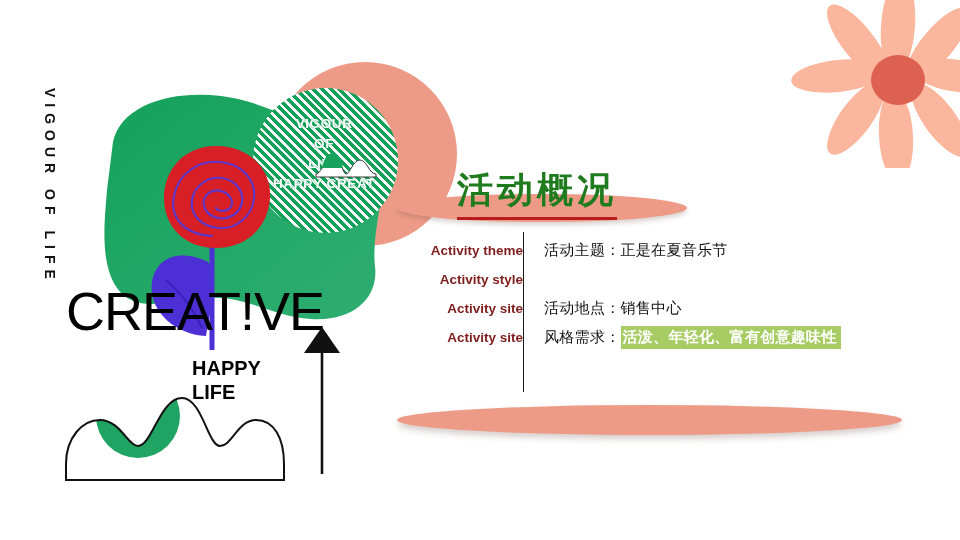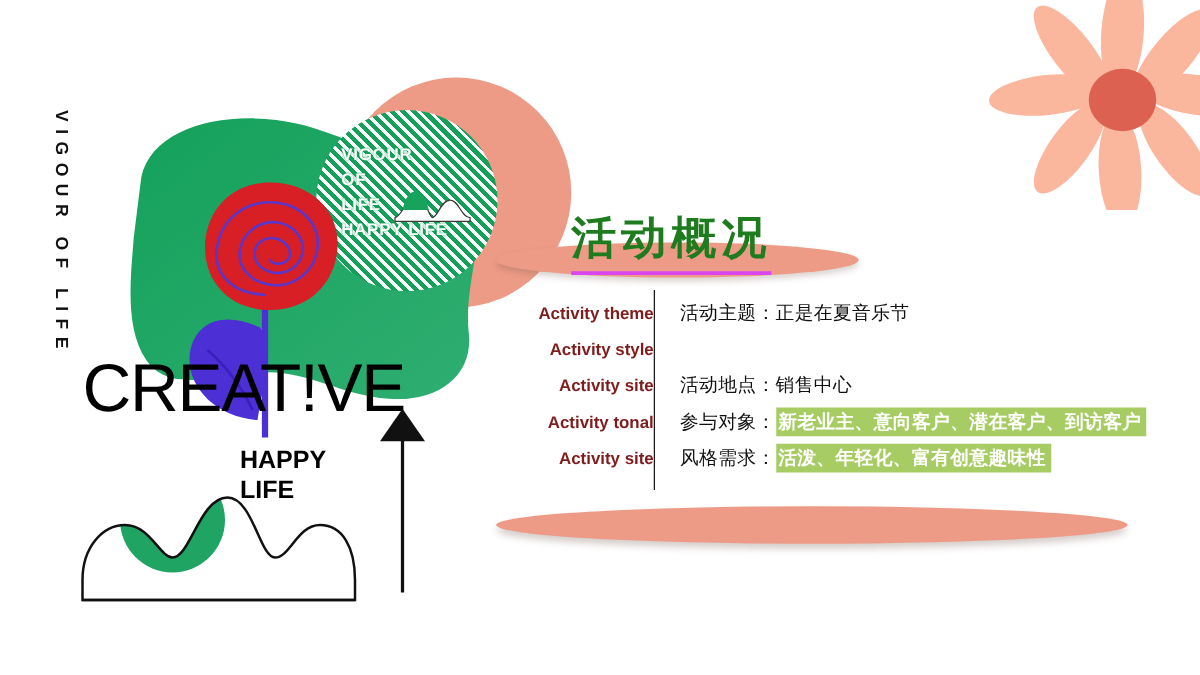--- a/index.html
+++ b/index.html
@@ -48,20 +48,21 @@
         #13A059 0px,#13A059 3.5px,
         #ffffff 3.5px,#ffffff 6.2px);
     overflow:hidden;
   }
   .striped .st-text{
     position:absolute;left:20px;top:26px;
     color:#ffffff;font-weight:700;font-size:13.5px;
     line-height:20px;letter-spacing:.6px;
     text-shadow:0 0 2px rgba(19,160,89,.65),0 0 1px rgba(19,160,89,.9);
     font-family:"Liberation Sans",sans-serif;
+    text-align:center;
   }
   .striped .st-mtn{position:absolute;left:62px;top:56px;}
 
   
   .rose{position:absolute;left:150px;top:140px;width:140px;height:215px;}
 
   
   .creative{
     position:absolute;left:66px;top:284px;
     font-size:54px;font-weight:400;letter-spacing:-1px;
@@ -86,21 +87,21 @@
   .title-wrap{position:absolute;left:405px;top:170px;width:540px;height:60px;}
   .ellipse-top{
     position:absolute;left:-8px;top:24px;width:290px;height:28px;
     background:#ED9B86;border-radius:50%;
     box-shadow:0 3px 5px rgba(120,90,80,.28);
   }
   .title{
     position:absolute;left:52px;top:-4px;
     font-size:36px;font-weight:700;color:#1E7B1E;
     letter-spacing:4px;
-    border-bottom:3px solid #d946ef;
+    border-bottom:3px solid #b91c1c;
     padding-bottom:2px;
     font-family:"DejaVu Sans","Liberation Sans",sans-serif;
     white-space:nowrap;
   }
 
   .table{position:absolute;left:418px;top:236px;width:520px;}
   .trow{display:flex;align-items:center;height:29px;}
   .tlabel{
     width:105px;text-align:right;padding-right:9px;
     font-size:13.5px;font-weight:700;color:#7f1d1d;
@@ -167,21 +168,21 @@
                  C284,210 256,232 216,229 C176,226 150,205 112,208
                  C74,211 40,224 22,198 C4,172 10,128 12,100 Z" fill="url(#blobg)"></path>
       </svg>
     </div>
 
     <div class="striped">
       <div class="st-text">
         <div>VIGOUR</div>
         <div>OF</div>
         <div>LIFE</div>
-        <div>HAPPY LIFE</div>
+        <div>HAPPY CREAT</div>
       </div>
       <div class="st-mtn">
         <svg width="62" height="34" viewBox="0 0 62 34">
           <path d="M1,33 L1,30 C6,30 10,14 18,14 C26,14 28,30 31,30
                    C35,30 38,16 45,16 C52,16 54,30 61,30 L61,33 Z" fill="#ffffff" stroke="#3a3a3a" stroke-width="1"></path>
           <path d="M7,24 C9,15 12,9 18.5,9 C24,9 26,16 28,24 Z" fill="#18A35C"></path>
         </svg>
       </div>
     </div>
 
@@ -251,24 +252,20 @@
 
     <div class="trow">
       <div class="tlabel">Activity style</div>
     </div>
 
     <div class="trow">
       <div class="tlabel">Activity site</div>
       <div class="tvalue"><span>活动地点：销售中心</span></div>
     </div>
 
-    <div class="trow">
-      <div class="tlabel">Activity tonal</div>
-      <div class="tvalue"><span>参与对象：</span><span class="hl">新老业主、意向客户、潜在客户、到访客户</span></div>
-    </div>
 
     <div class="trow">
       <div class="tlabel">Activity site</div>
       <div class="tvalue"><span>风格需求：</span><span class="hl">活泼、年轻化、富有创意趣味性</span></div>
     </div>
   </div>
 
   <div class="ellipse-bottom"></div>
 
 </div>

